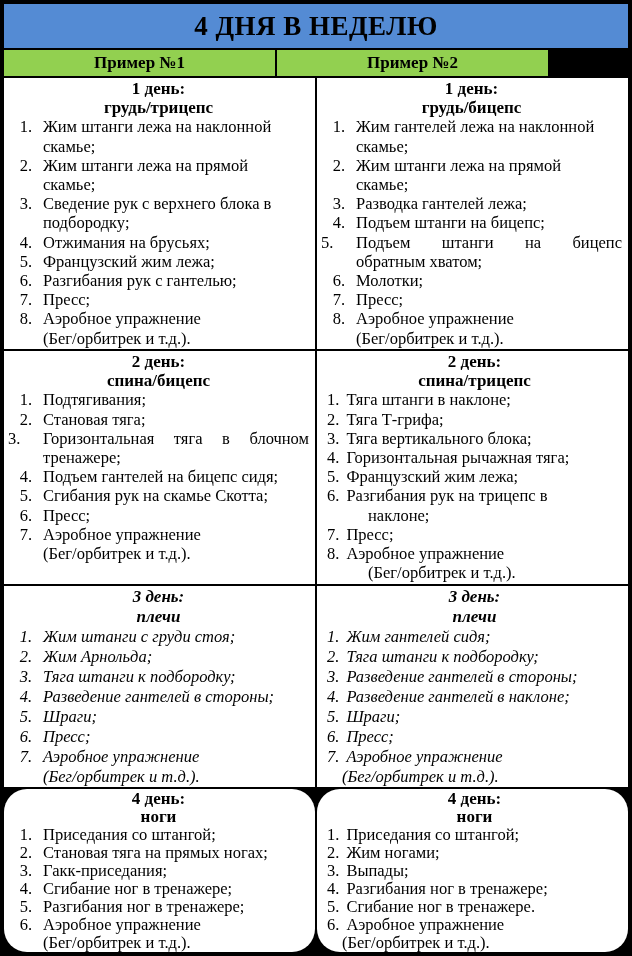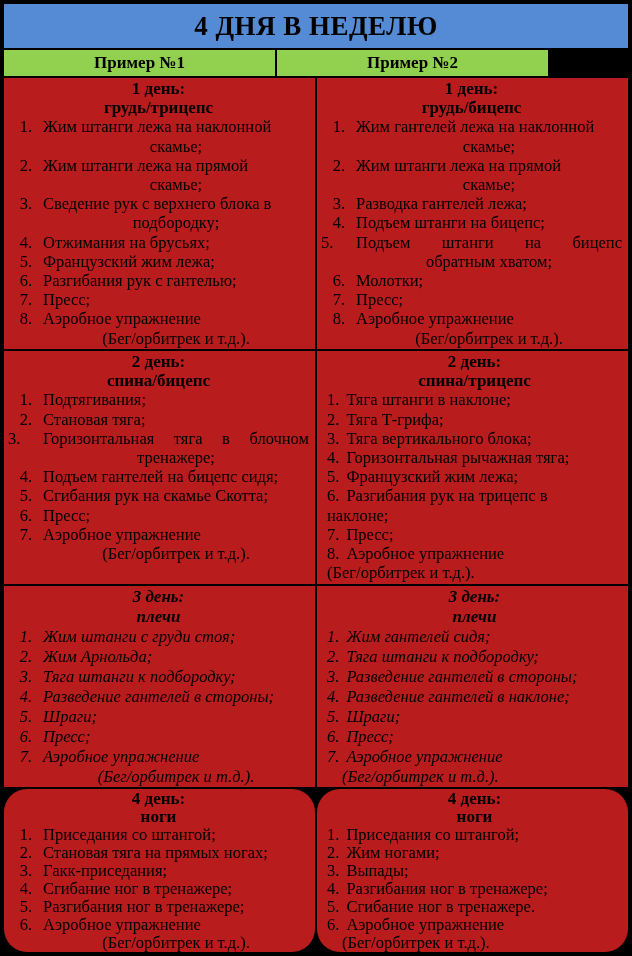--- a/index.html
+++ b/index.html
@@ -16,42 +16,42 @@
     font-weight:700; font-size:27px; letter-spacing:0.5px;
   }
   .row { display:flex; column-gap:2px; }
   .hdr-row { height:26px; flex:0 0 26px; }
   .hdr-cell {
     width:271px; background:#92d050;
     display:flex; align-items:center; justify-content:center;
     font-weight:700; font-size:17px;
   }
   .day-row .cell {
-    width:311px; background:#b91c1c; box-sizing:border-box;
+    width:311px; background:#ffffff; box-sizing:border-box;
     overflow:hidden; padding:1px 6px 0 4px;
     font-size:16.5px;
   }
   .r0 { height:271px; flex:0 0 271px; }
   .r1 { height:233px; flex:0 0 233px; }
   .r2 { height:201px; flex:0 0 201px; }
   .r3 { height:163px; flex:0 0 163px; }
   .r0 .cell { line-height:19.2px; }
   .r1 .cell { line-height:19.2px; }
   .r2 .cell { line-height:20px;font-style:italic; }
   .r3 .cell { line-height:18px;border-radius:23px; }
   .day-title, .day-subtitle { text-align:center; font-weight:700; font-size:17px; }
   .ln { white-space:nowrap; }
   .ln.stretch { white-space:normal; text-align:justify; text-align-last:justify; }
   
   .hang .num { display:inline-block; width:24px; text-align:right; margin-right:11px; }
-  .hang .cont { padding-left:35px;text-align:center; }
+  .hang .cont { padding-left:35px; }
   
   .flush { padding-left:10px !important; }
   .flush .num { margin-right:7px; }
-  .flush .cont { padding-left:0; }
+  .flush .cont { padding-left:0;margin-left:41px; }
   
   .mid { padding-left:10px !important; }
   .mid .num { margin-right:7px; }
   .mid .cont { padding-left:15px; }
 </style>
 </head>
 <body>
 
 <div class="wrapper">
 

